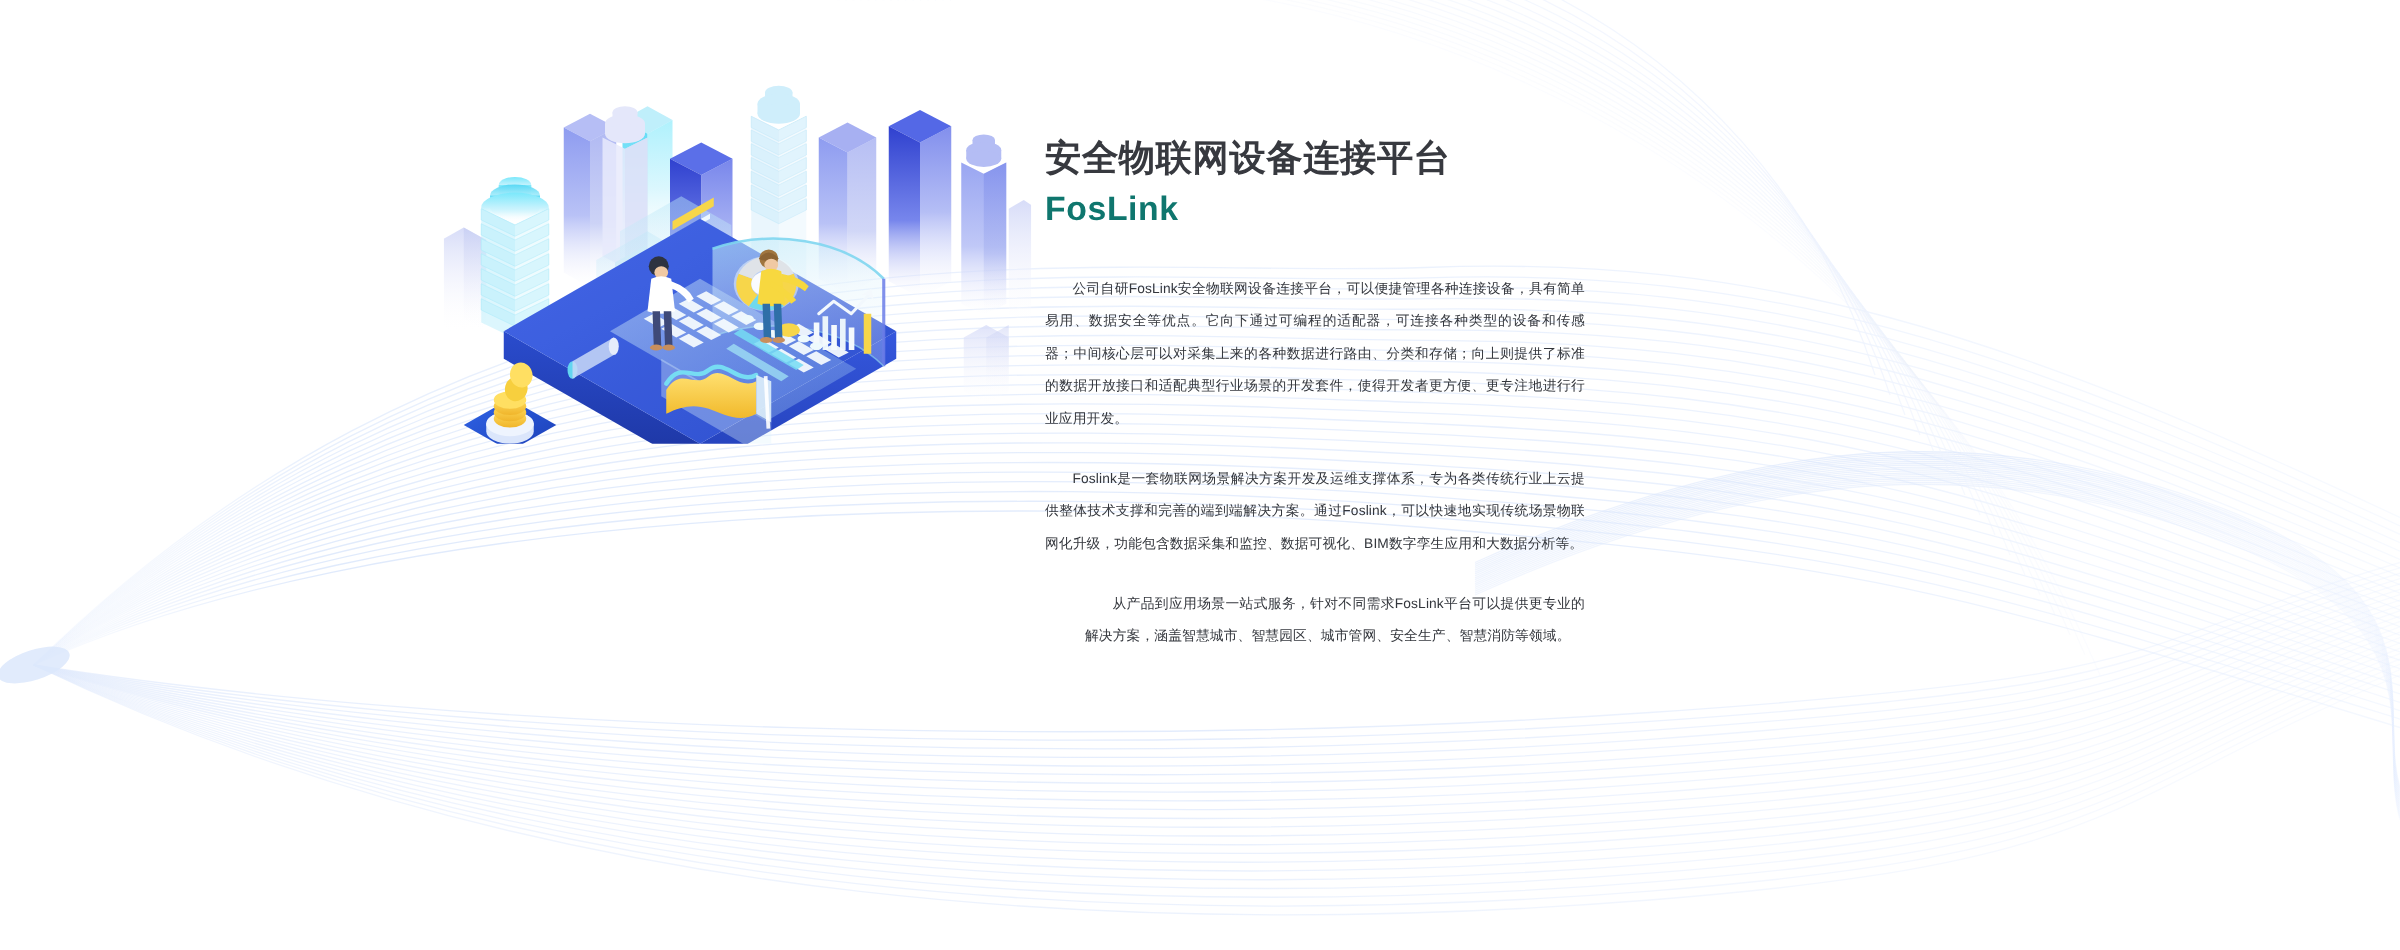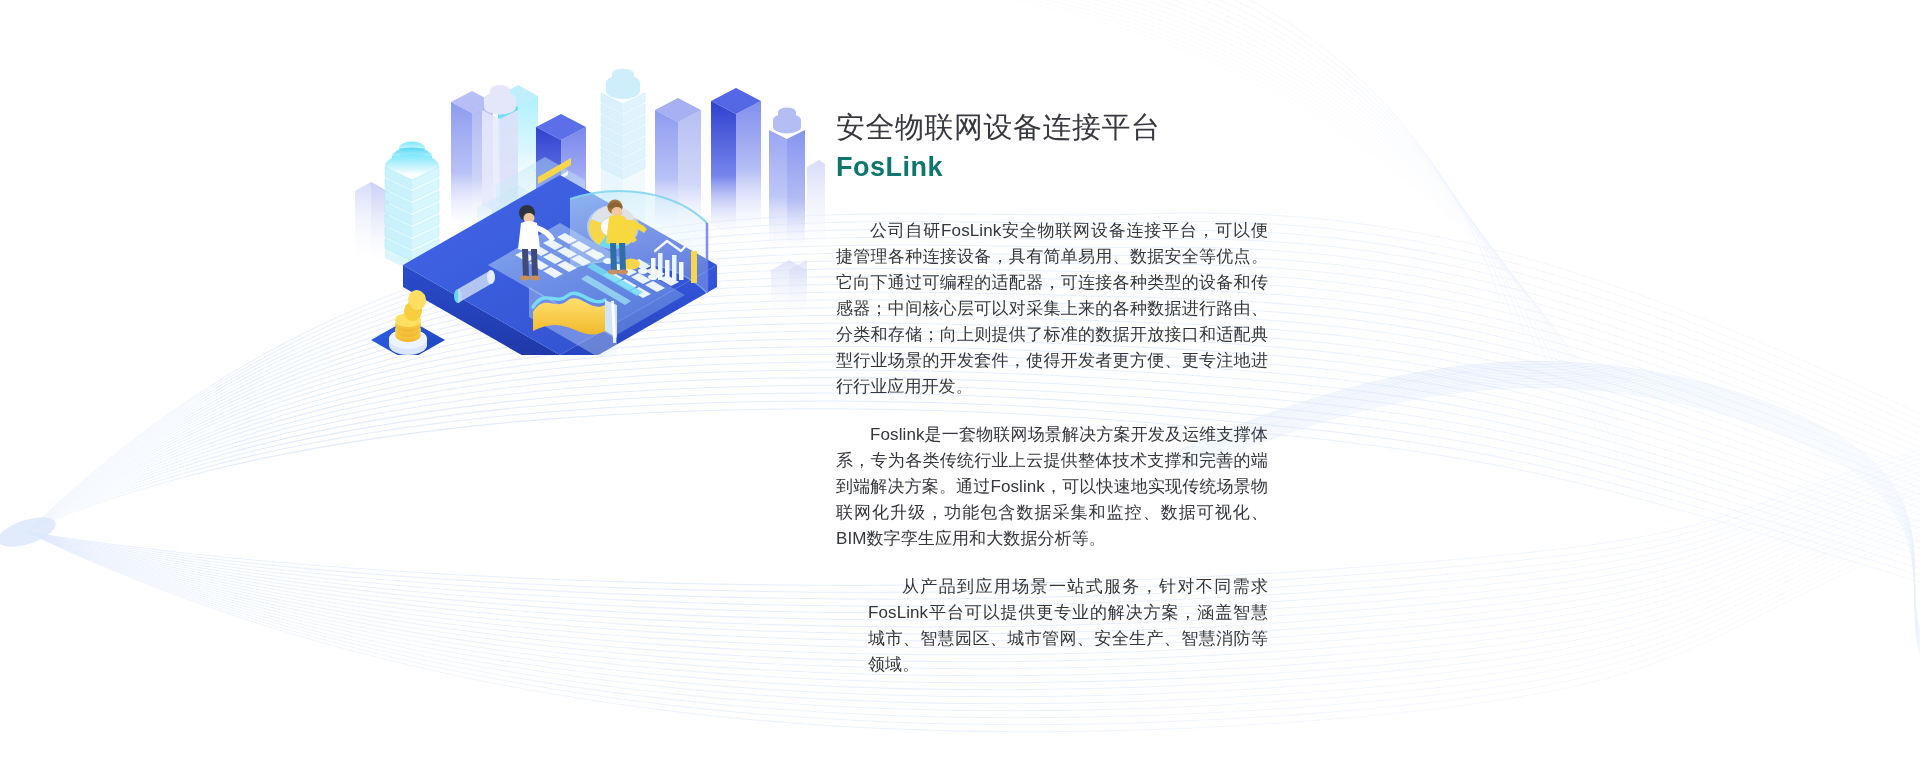--- a/index.html
+++ b/index.html
@@ -45,40 +45,40 @@
 
   
   #text-col {
     position: absolute;
     left: 836px;
     top: 108px;
     width: 640px;
   }
   #page-title {
     font-size: 29px;
-    font-weight: normal;
+    font-weight: bold;
     color: #37393f;
     letter-spacing: 0.5px;
     line-height: 1.35;
     margin: 0;
   }
   #page-subtitle {
     font-size: 27px;
     font-weight: bold;
     color: #0f766e;
     letter-spacing: 0.5px;
     line-height: 1.35;
     margin: 2px 0 0 0;
   }
   #body-copy {
     margin-top: 32px;
     width: 432px;
   }
   .para {
-    font-size: 17px;
+    font-size: 11px;
     line-height: 26px;
     color: #33363c;
     text-indent: 2em;
     margin: 0 0 22px 0;
     text-align: justify;
     text-justify: inter-ideograph;
     letter-spacing: 0.1px;
   }
   .para:last-child { margin-bottom: 0; margin-left: 32px; }
 </style>

